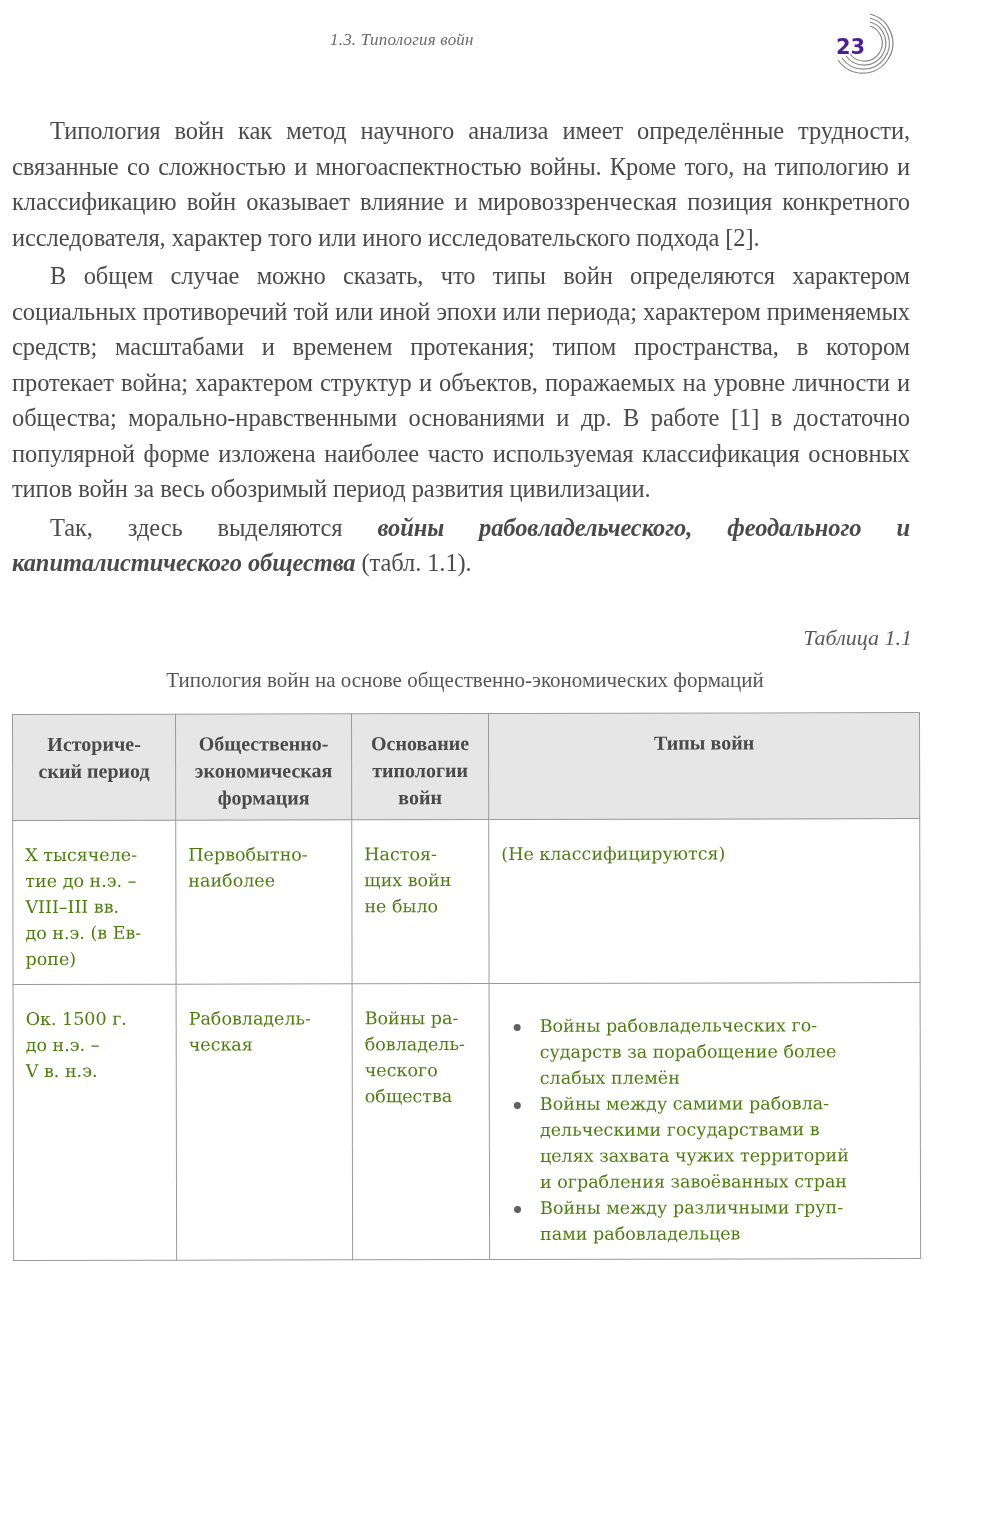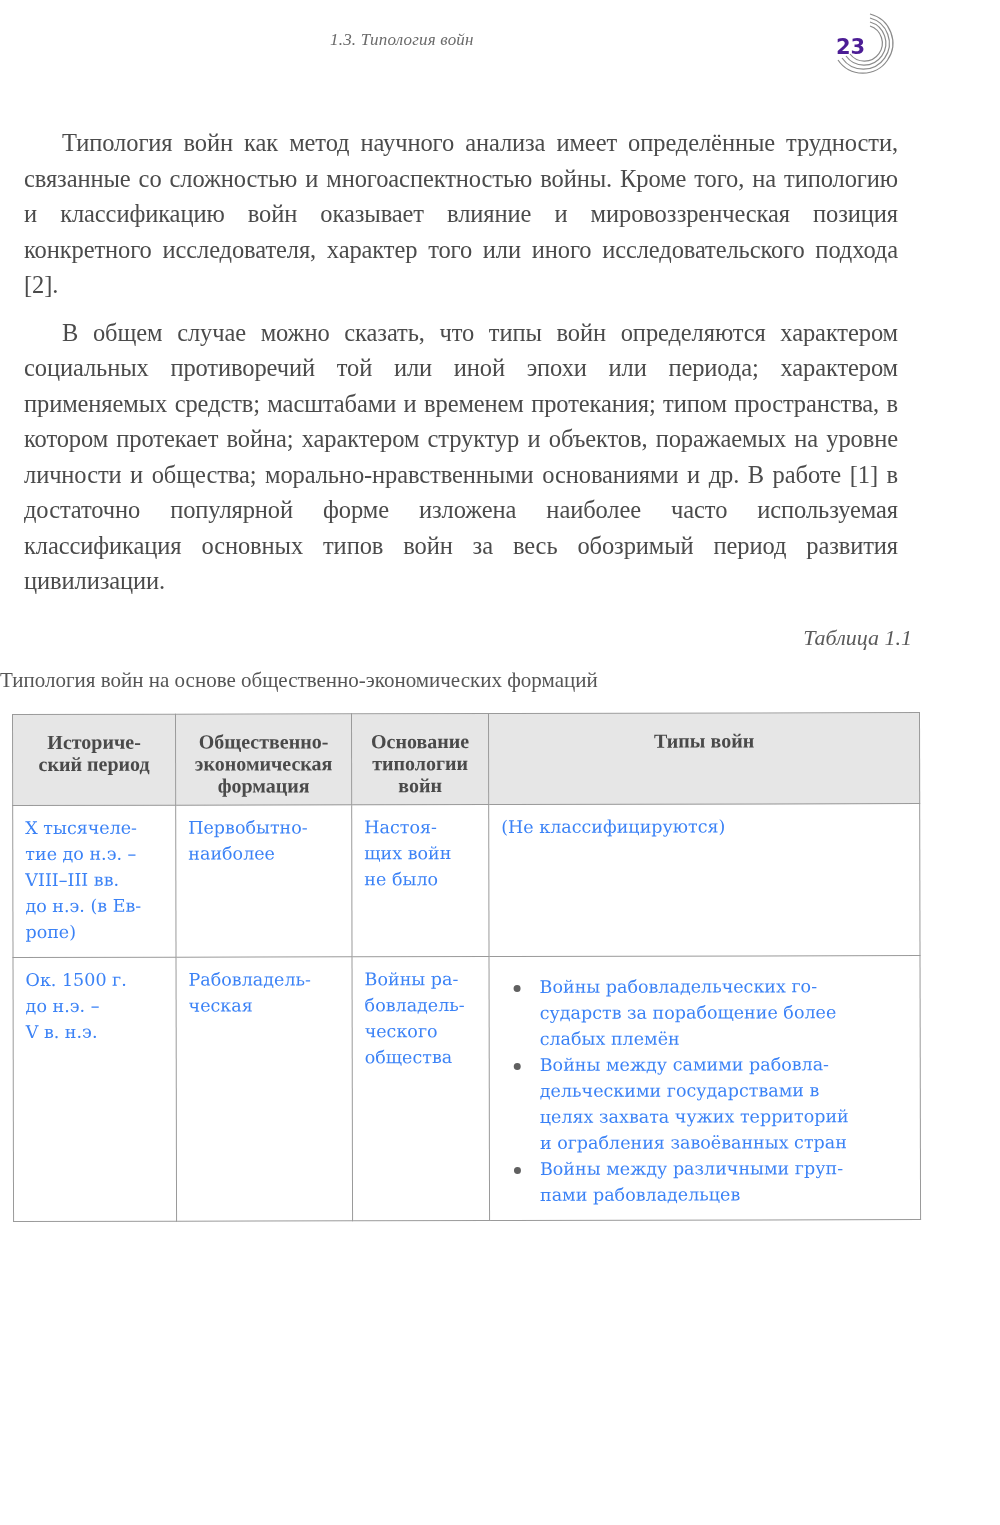--- a/index.html
+++ b/index.html
@@ -17,48 +17,48 @@
     position: absolute; left: 6px; top: 27px;
     font-family: "DejaVu Sans", sans-serif; font-weight: bold; font-size: 21px; color: #4c1d95;
   }
   .page-num-wrap svg { position: absolute; left: 0; top: 0; }
 
   .body-text {
     position: absolute; left: 12px; width: 898px;
     font-size: 24.5px; line-height: 35.5px; text-align: justify; color: #4b4b4b;
     letter-spacing: -0.1px;
   }
-  .para { margin: 12px; text-indent: 38px; }
+  .para { margin: 0; text-indent: 38px; }
   .para + .para { margin-top: 3px; }
   .para b i, .emph { font-weight: bold; font-style: italic; }
 
   .table-label {
     position: absolute; right: 88px; top: 625px;
     font-style: italic; font-size: 22px; color: #5a5a5a;
   }
   .table-caption {
-    position: absolute; left: 0; width: 930px; top: 668px; text-align: left;
+    position: absolute; left: 0; width: 930px; top: 668px; text-align: center;
     font-size: 21px; color: #555;
   }
 
   table.data-table {
     position: absolute; left: 12px; top: 714px; width: 908px;
     border-collapse: collapse; transform: rotate(-0.12deg); transform-origin: left top;
   }
   .data-table th, .data-table td {
     border: 1.5px solid #9a9a9a; vertical-align: top; text-align: left;
   }
   .data-table th {
     background: #e6e6e6; font-family: "Liberation Serif", serif; font-weight: bold;
-    font-size: 20px; line-height: 22px; color: #4a4a4a; text-align: center;
+    font-size: 20px; line-height: 27px; color: #4a4a4a; text-align: center;
     padding: 16px 6px 8px 6px;
   }
   .data-table td {
-    font-family: "DejaVu Serif", serif; font-size: 17.5px; line-height: 26px; color: #3b82f6;
-    padding: 9px 8px 4px 12px;
+    font-family: "DejaVu Serif", serif; font-size: 17.5px; line-height: 26px; color: #4d7c0f;
+    padding: 21px 8px 4px 12px;
   }
   .col1 { width: 150px; } .col2 { width: 163px; } .col3 { width: 124px; margin-top: 35px; }
   .row1 td { height: 138px; }
   .bullets { margin: 8px; padding: 0; list-style: none; }
   .bullets li { position: relative; padding-left: 30px; }
   .bullets li .dot {
     position: absolute; left: 4px; top: 11px; width: 7px; height: 7px; border-radius: 50%; background: #606060;
   }
   .pre { white-space: pre-line; }
 </style>
@@ -75,20 +75,21 @@
       <path d="M40 14 A22 22 0 1 1 16 48"></path>
       <path d="M40 18 A18 18 0 1 1 20 46"></path>
     </g>
   </svg>
   <span class="page-num">23</span>
 </div>
 
 <div class="body-text" style="top:113px;">
   <p class="para">Типология войн как метод научного анализа имеет определённые трудности, связанные со сложностью и многоаспектностью войны. Кроме того, на типологию и классификацию войн оказывает влияние и мировоззренческая позиция конкретного исследователя, характер того или иного исследовательского подхода [2].</p>
   <p class="para">В общем случае можно сказать, что типы войн определяются характером социальных противоречий той или иной эпохи или периода; характером применяемых средств; масштабами и временем протекания; типом пространства, в котором протекает война; характером структур и объектов, поражаемых на уровне личности и общества; морально-нравственными основаниями и др. В работе [1] в достаточно популярной форме изложена наиболее часто используемая классификация основных типов войн за весь обозримый период развития цивилизации.</p>
+  <p class="para"><span>Так, здесь выделяются </span><span class="emph">войны рабовладельческого, феодального и капиталистического общества</span><span> (табл. 1.1).</span></p>
 </div>
 
 <div class="table-label">Таблица 1.1</div>
 <div class="table-caption">Типология войн на основе общественно-экономических формаций</div>
 
 <table class="data-table">
   <thead>
     <tr>
       <th class="col1 pre">Историче-
 ский период</th>

